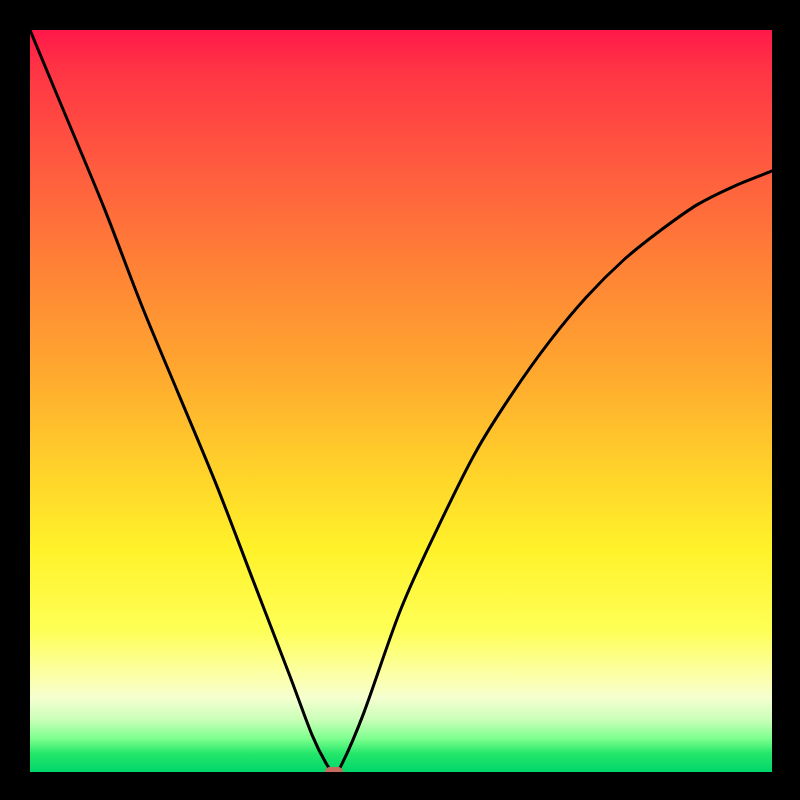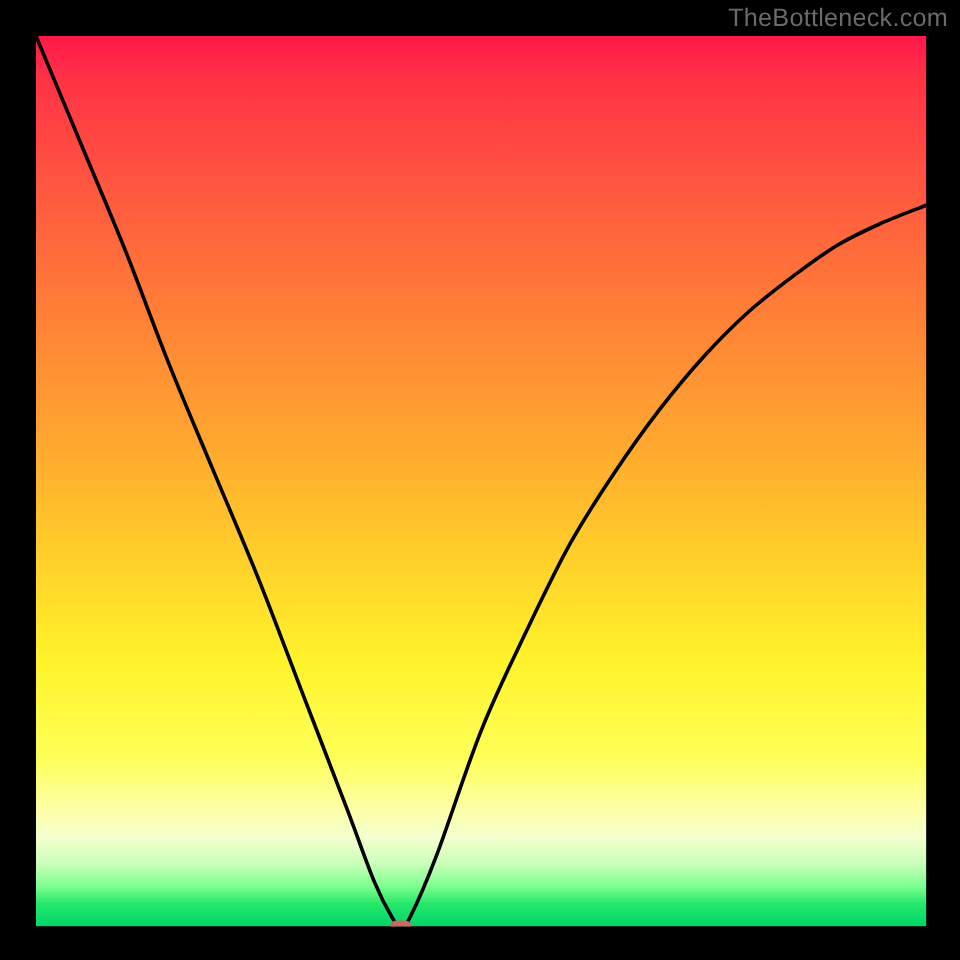--- a/index.html
+++ b/index.html
@@ -80,14 +80,13 @@
   <div class="plot-area">
     <div class="gradient"></div>
 
     <svg class="curve-svg" viewBox="0 0 742 742" preserveAspectRatio="none">
       <path id="curve-path" fill="none" stroke="#000000" stroke-width="3" stroke-linecap="round" stroke-linejoin="round" d="M 0.0 0.0 C 6.2 14.8, 24.7 59.4, 37.1 89.0 C 49.5 118.7, 61.8 147.2, 74.2 178.1 C 86.6 209.0, 98.9 243.6, 111.3 274.5 C 123.7 305.5, 136.0 333.9, 148.4 363.6 C 160.8 393.3, 173.1 421.7, 185.5 452.6 C 197.9 483.5, 210.2 516.9, 222.6 549.1 C 235.0 581.2, 249.8 619.6, 259.7 645.5 C 269.6 671.5, 275.8 690.1, 282.0 704.9 C 288.1 719.7, 293.1 728.4, 296.8 734.6 C 300.5 740.8, 301.7 742.0, 304.2 742.0 C 306.7 742.0, 306.7 744.5, 311.6 734.6 C 316.6 724.7, 324.0 708.6, 333.9 682.6 C 343.8 656.7, 358.6 609.7, 371.0 578.8 C 383.4 547.8, 395.7 523.1, 408.1 497.1 C 420.5 471.2, 432.8 445.2, 445.2 422.9 C 457.6 400.7, 469.9 382.1, 482.3 363.6 C 494.7 345.0, 507.0 327.7, 519.4 311.6 C 531.8 295.6, 544.1 280.7, 556.5 267.1 C 568.9 253.5, 581.2 241.2, 593.6 230.0 C 606.0 218.9, 618.3 209.6, 630.7 200.3 C 643.1 191.1, 655.4 181.8, 667.8 174.4 C 680.2 166.9, 692.5 161.4, 704.9 155.8 C 717.3 150.3, 735.8 143.5, 742.0 141.0"></path>
     </svg>
 
     <div class="marker" id="marker" style="left: 304.22px; top: 742px; background: rgb(199, 107, 95);"></div>
   </div>
 
-  <div class="watermark">TheBottleneck.com</div>
 </div>
 
 </body></html>

